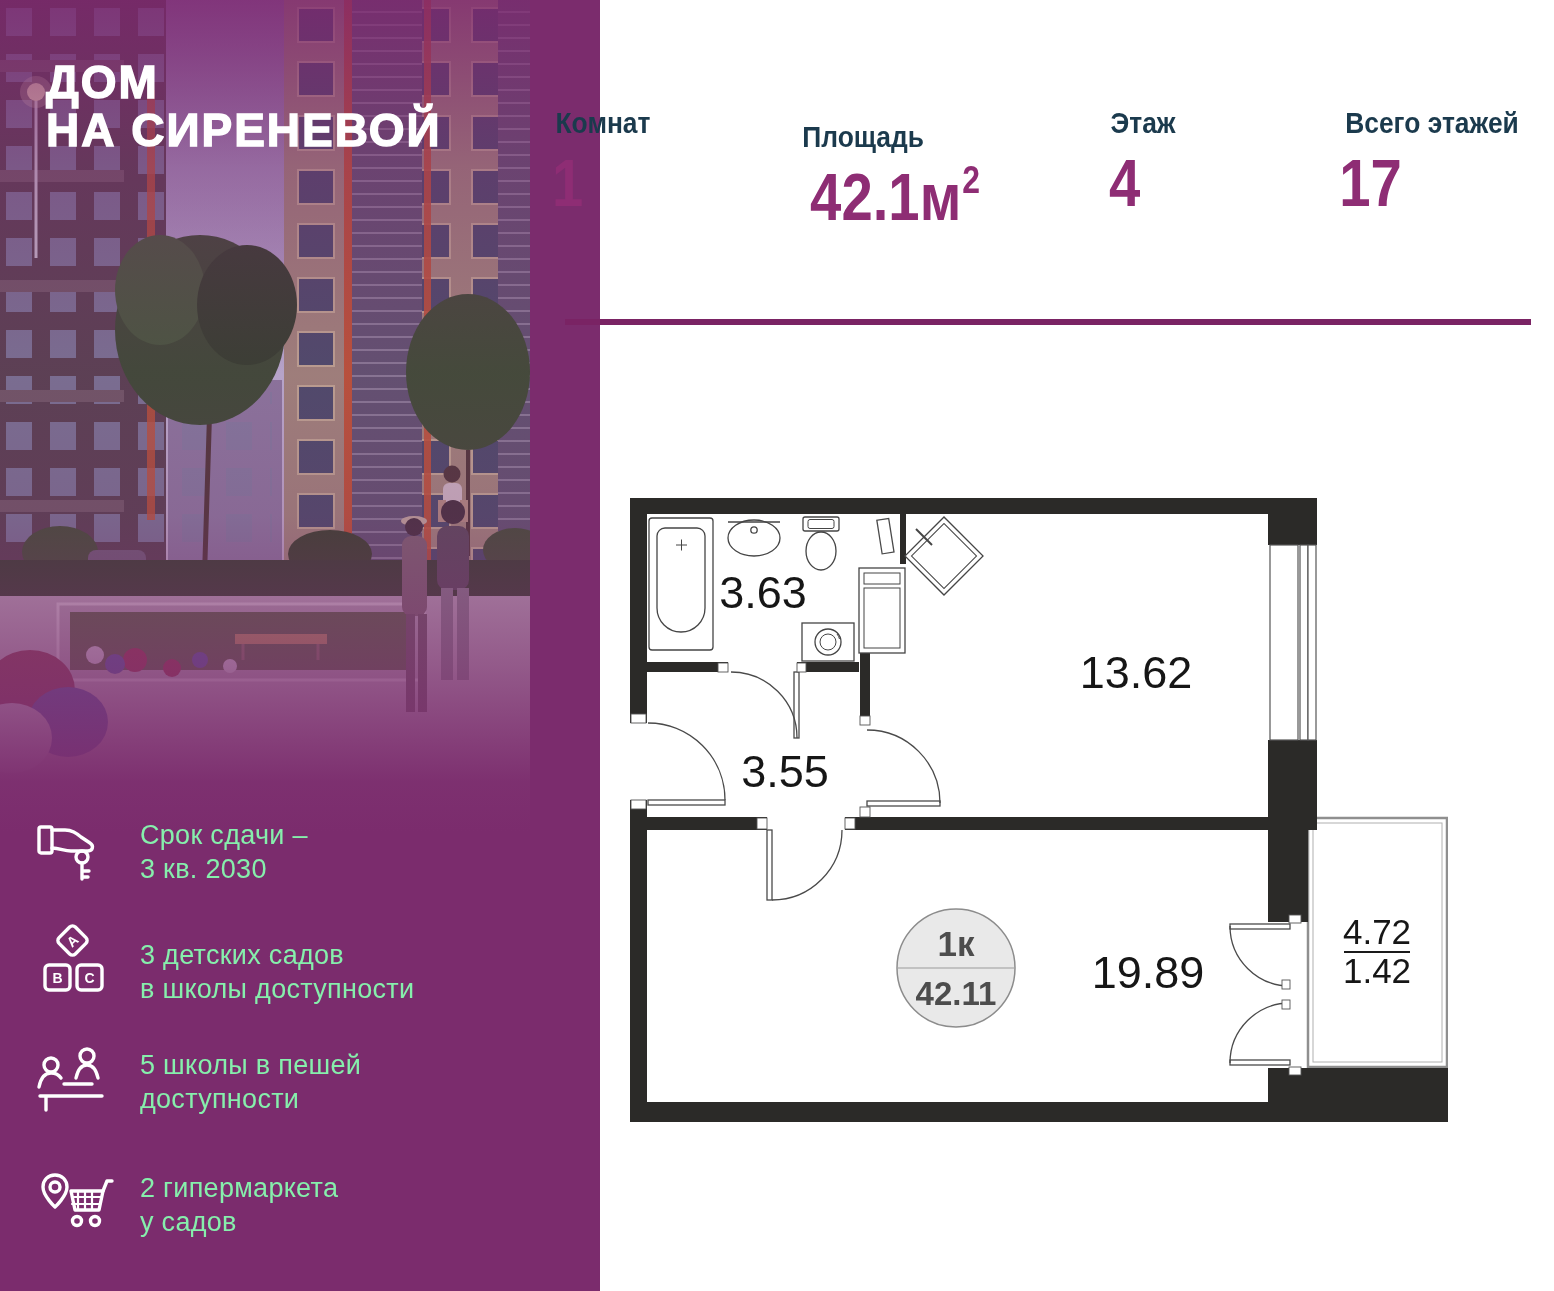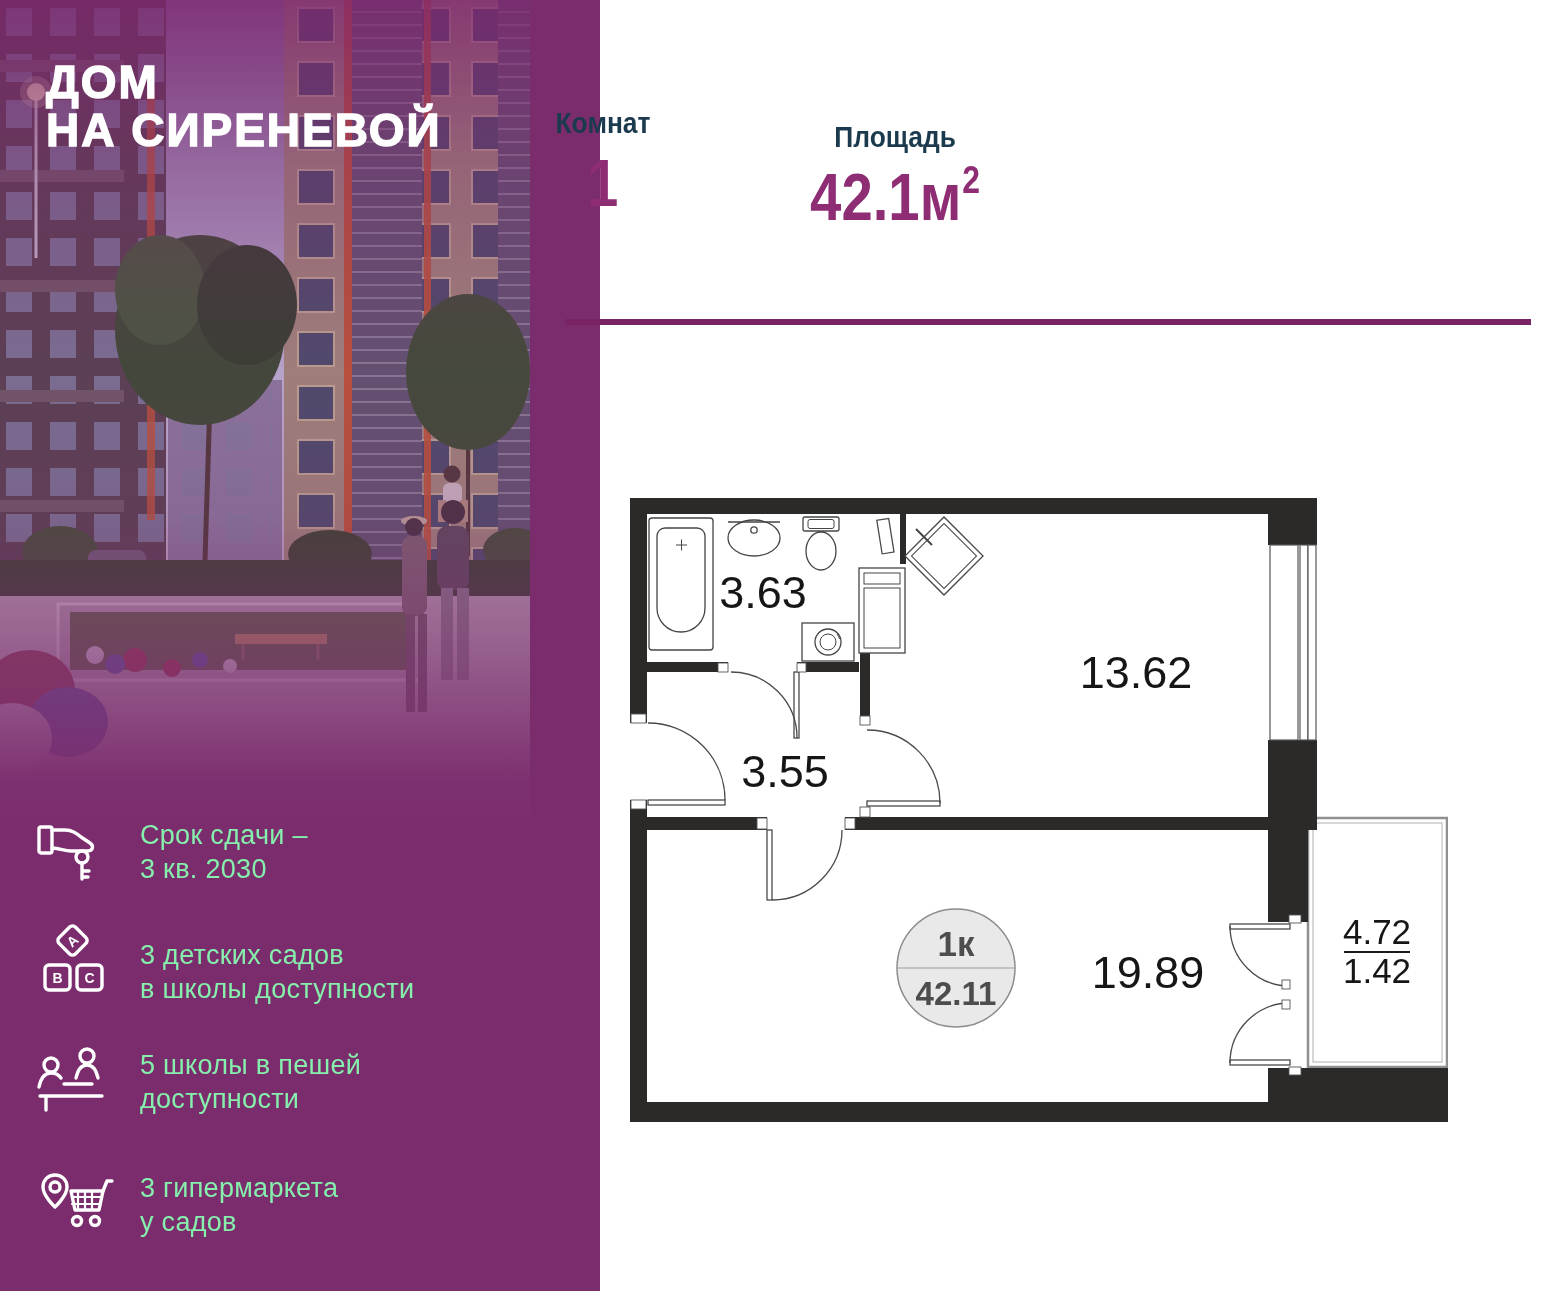--- a/index.html
+++ b/index.html
@@ -9,21 +9,21 @@
   .sidebar{position:absolute;left:0;top:0;width:600px;height:1291px;background:#7B2C6D;}
   .scene{position:absolute;left:0;top:0;}
   .logo{position:absolute;left:46px;top:58px;color:#fff;font-weight:700;
         font-size:46px;line-height:48px;letter-spacing:2px;-webkit-text-stroke:1.4px #fff;}
   .feature{position:absolute;left:0;width:530px;}
   .f-icon{position:absolute;left:32px;top:0;width:84px;height:84px;display:flex;
           align-items:center;justify-content:center;}
   .f-text{position:absolute;left:140px;color:#86efac;font-size:27px;line-height:34px;
           letter-spacing:.3px;font-weight:400;}
   
-  .stat{position:absolute;transform:translateX(-50%);text-align:center;white-space:nowrap;}
+  .stat{position:absolute;transform:translateX(-50%);white-space:nowrap;}
   .s-label{color:#1B3A4D;font-size:30px;font-weight:700;}
   .s-label>span{display:inline-block;transform:scaleX(.88);transform-origin:50% 100%;}
   .s-value{margin-top:9px;color:#8E2D74;font-size:67px;font-weight:700;line-height:1;}
   .s-value>span{display:inline-block;transform:scaleX(.84);transform-origin:50% 100%;}
   .s-value sup{font-size:38px;position:relative;top:-4px;margin-left:1px;}
   .rule{position:absolute;left:565px;top:319px;width:966px;height:6px;background:#7A2364;}
   
   .plan{position:absolute;left:618px;top:488px;}
   .room-label{font-family:"Liberation Sans",sans-serif;font-size:45px;fill:#161616;text-anchor:middle;}
   .balc-label{font-family:"Liberation Sans",sans-serif;font-size:35px;fill:#161616;text-anchor:middle;}
@@ -222,33 +222,41 @@
           <path d="M21,11 c-7,0 -12,5 -12,12 c0,9 12,20 12,20 c0,0 12,-11 12,-20 c0,-7 -5,-12 -12,-12 z"></path>
           <circle cx="21" cy="23" r="5"></circle>
           <path d="M37,27 h32 l-4,19 h-24 z"></path>
           <path d="M44,27 v19 M51,27 v19 M58,27 v19 M38,33 h29 M38,40 h28" stroke-width="2.2"></path>
           <path d="M69,27 l4,-10 h5"></path>
           <circle cx="43" cy="57" r="4.5"></circle>
             <circle cx="61" cy="57" r="4.5"></circle>
         </svg>
       </span>
       <div class="f-text" style="top:9px">
-        <div>3 гипермаркета</div>
+        <div>2 гипермаркета</div>
         <div>у садов</div>
       </div>
     </div>
   </aside>
 
   <div class="stat" style="left:603px;top:106px">
     <div class="s-label"><span>Комнат</span></div>
     <div class="s-value"><span><span>1</span></span></div>
   </div>
   <div class="stat" style="left:895px;top:120px">
     <div class="s-label"><span>Площадь</span></div>
     <div class="s-value"><span><span>42.1м</span><sup>2</sup></span></div>
+  </div>
+  <div class="stat" style="left:1143px;top:106px">
+    <div class="s-label"><span>Этаж</span></div>
+    <div class="s-value"><span><span>4</span></span></div>
+  </div>
+  <div class="stat" style="left:1432px;top:106px">
+    <div class="s-label"><span>Всего этажей</span></div>
+    <div class="s-value"><span><span>17</span></span></div>
   </div>
 
   <div class="rule"></div>
 
   <svg class="plan" width="830" height="645" viewBox="0 0 830 645">
 
     <g fill="none">
       <rect x="690" y="330" width="139" height="249" stroke="#8f8f8f" stroke-width="2.5"></rect>
       <rect x="695" y="335" width="129" height="239" stroke="#b0b0b0" stroke-width="1"></rect>
     </g>

